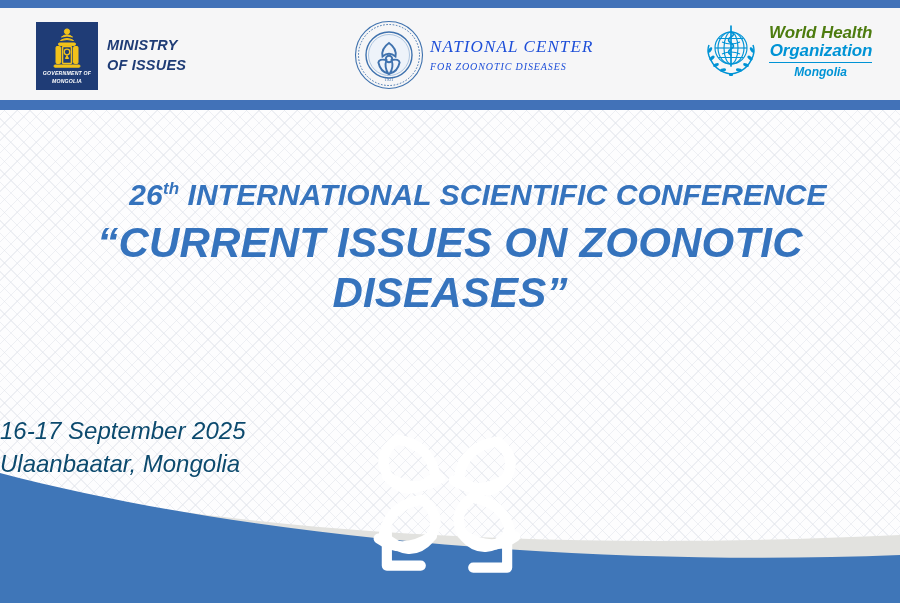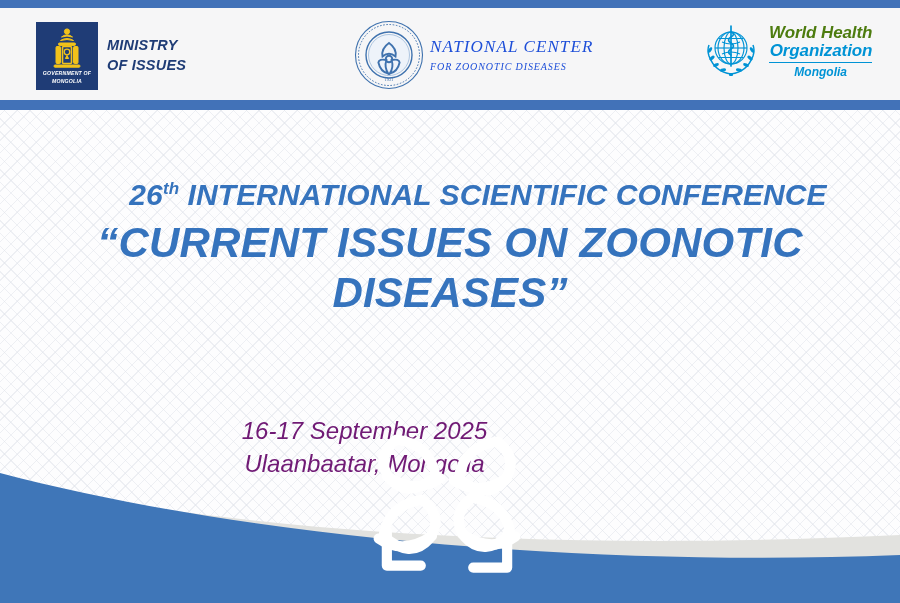--- a/index.html
+++ b/index.html
@@ -67,22 +67,22 @@
   .line1{
     position:absolute;left:0;top:178px;width:900px;text-align:center;
     color:#3573bd;font-size:30px;font-weight:bold;letter-spacing:.1px;padding-left:28px;
   }
   .line1 sup{font-size:17px;vertical-align:super;}
   .maintitle{
     position:absolute;left:60px;top:218px;width:780px;text-align:center;
     color:#3573bd;font-size:42px;font-weight:bold;line-height:1.18;letter-spacing:.2px;
   }
   .datebox{
-    position:absolute;left:0;top:414px;width:729px;text-align:center;
-    color:#701a75;font-size:24px;line-height:1.38;
+    position:absolute;left:0;top:414px;width:729px;
+    color:#0c4a6e;font-size:24px;line-height:1.38;
   }
 
   
   .waves{position:absolute;left:0;bottom:0;width:900px;height:160px;}
   .waves svg{display:block;width:900px;height:160px;}
 
   .orn{position:absolute;}
   .orn-left{left:12px;bottom:18px;}
   .orn-right{right:18px;bottom:16px;}
 </style>

